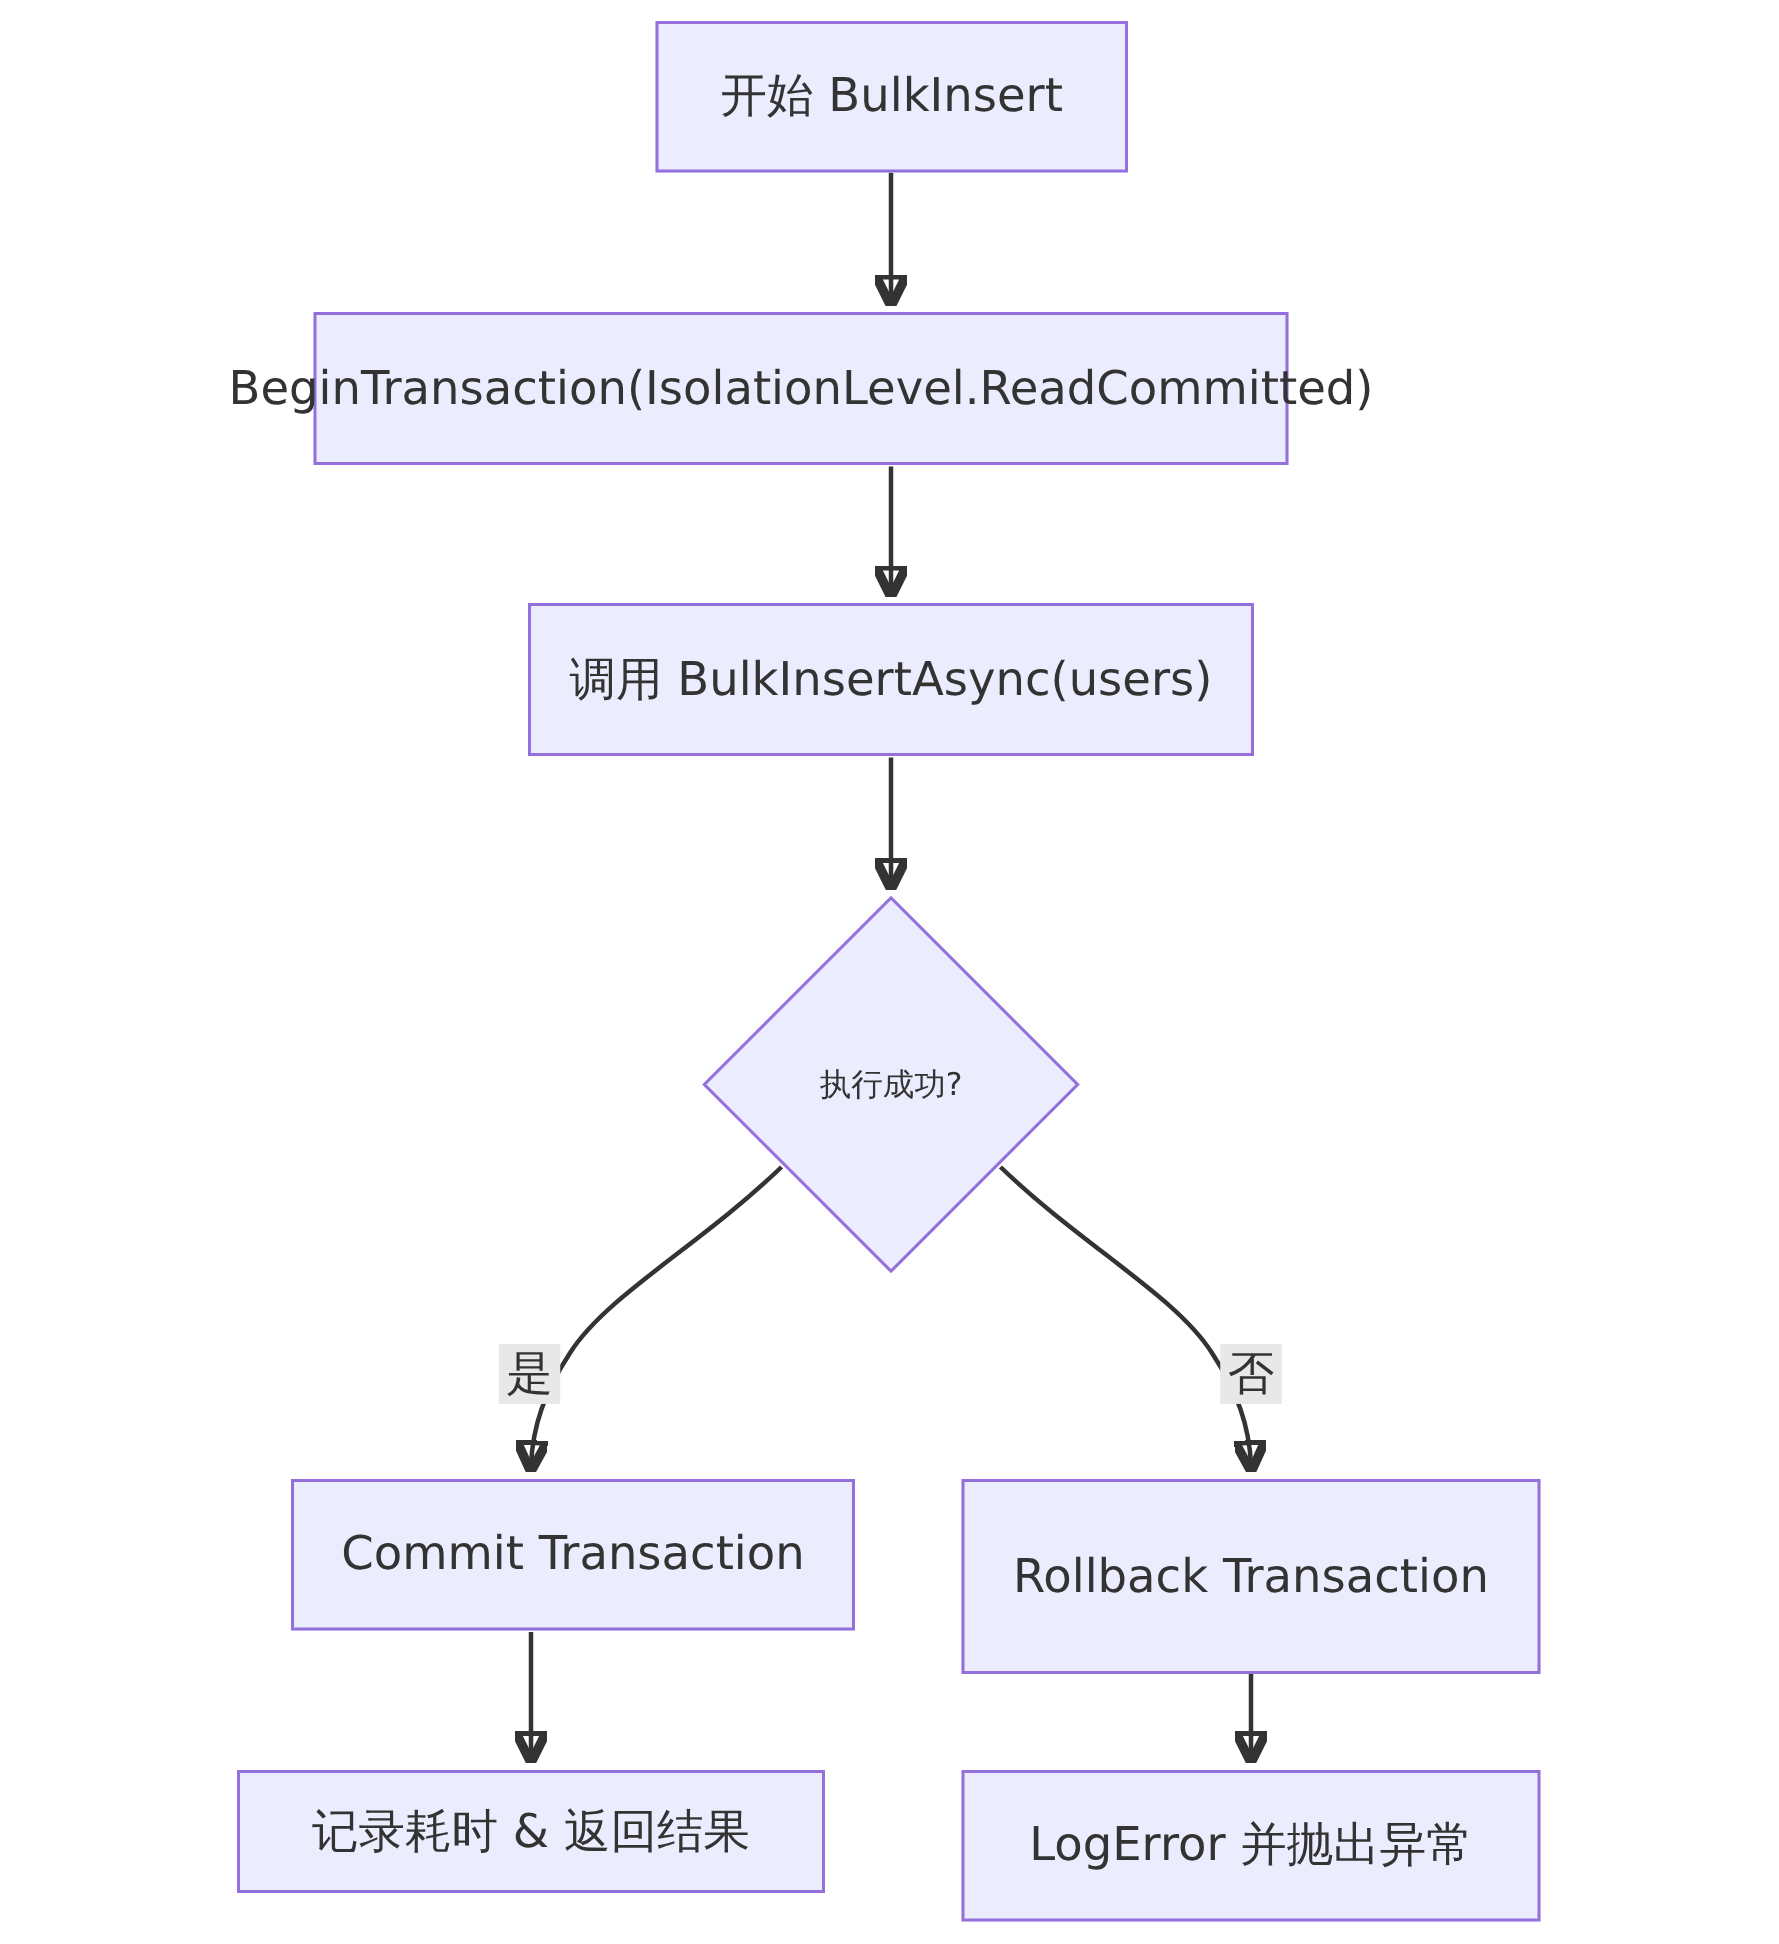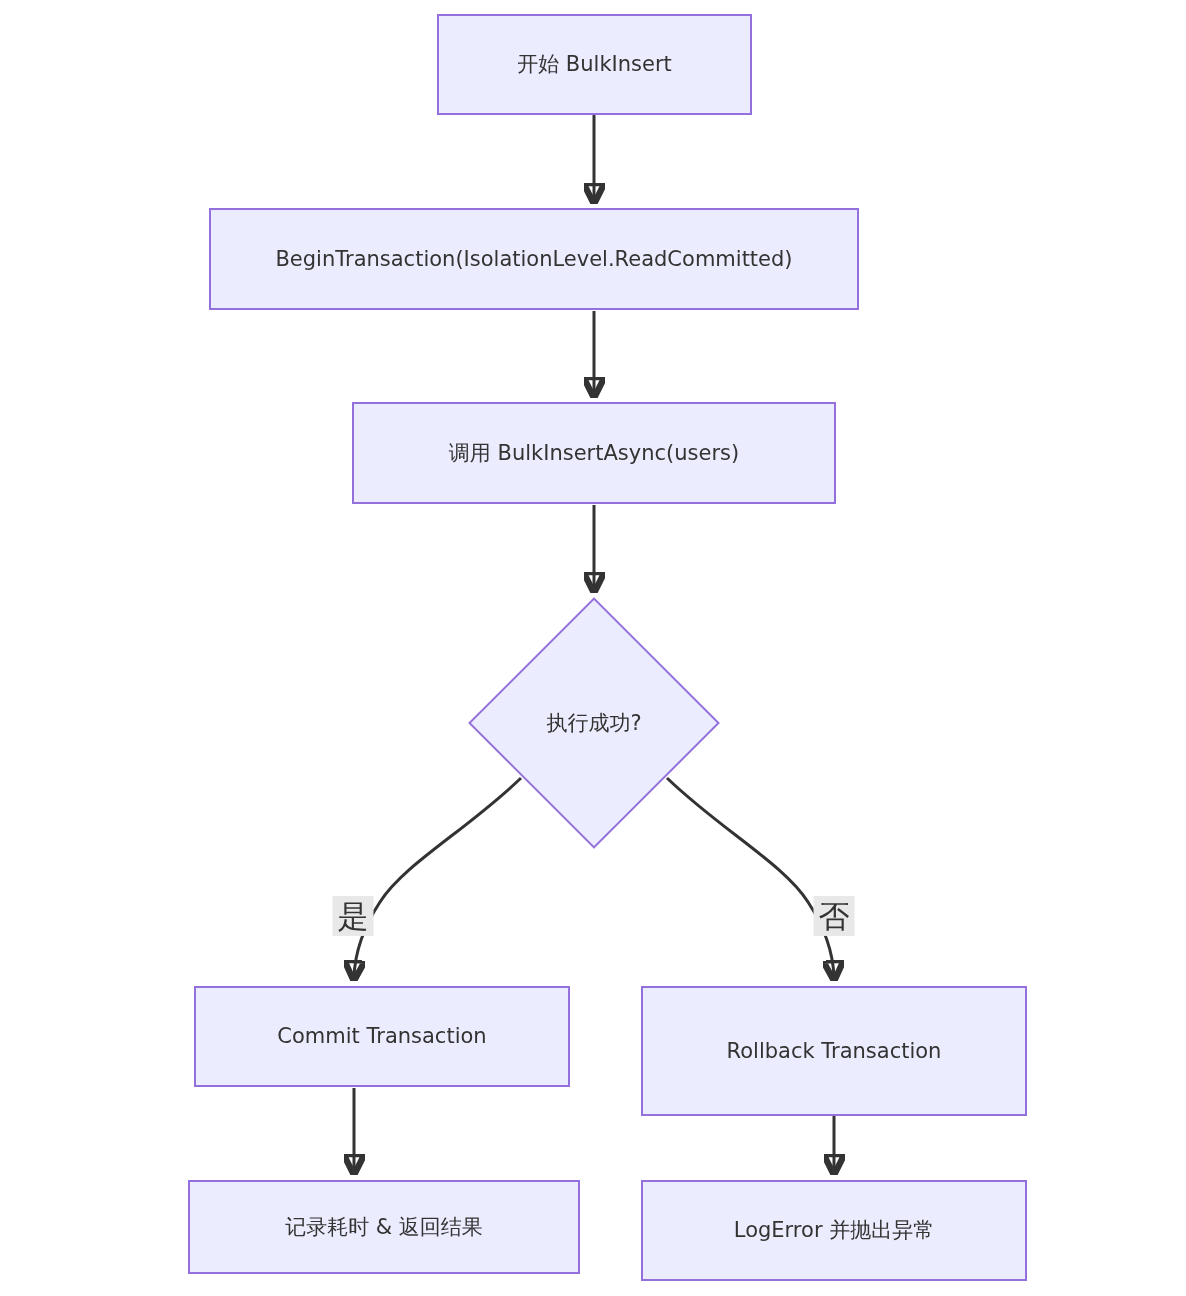--- a/index.html
+++ b/index.html
@@ -33,21 +33,21 @@
     stroke-width: 3px;
   }
   .node {
     position: absolute;
     background: #ECECFF;
     border: 2.5px solid #9370DB;
     display: flex;
     align-items: center;
     justify-content: center;
     text-align: center;
-    font-size: 21px;
+    font-size: 31px;
     line-height: 1.25;
     color: #333333;
     padding: 0 14px;
     white-space: nowrap;
   }
   .diamond-shape {
     position: absolute;
     left: 505px;
     top: 634px;
     width: 178px;
@@ -108,17 +108,17 @@
   <div class="diamond-label">执行成功?</div>
 
   <div class="edge-label" style="left:353px; top:916px;">是</div>
 
   <div class="edge-label" style="left:834px; top:916px;">否</div>
 
   <div class="node" style="left:166px; top:986px; width:376px; height:101px;margin-left:28px;">Commit Transaction</div>
 
   <div class="node" style="left:641px; top:986px; width:386px; height:130px;">Rollback Transaction</div>
 
-  <div class="node" style="left:158px; top:1180px; width:392px; height:94px;margin-left:30px;">记录耗时 &amp; 返回结果</div>
+  <div class="node" style="left:158px; top:1180px; width:392px; height:82px;">记录耗时 &amp; 返回结果</div>
 
   <div class="node" style="left:641px; top:1180px; width:386px; height:101px;">LogError 并抛出异常</div>
 
 </div>
 
 </body></html>

